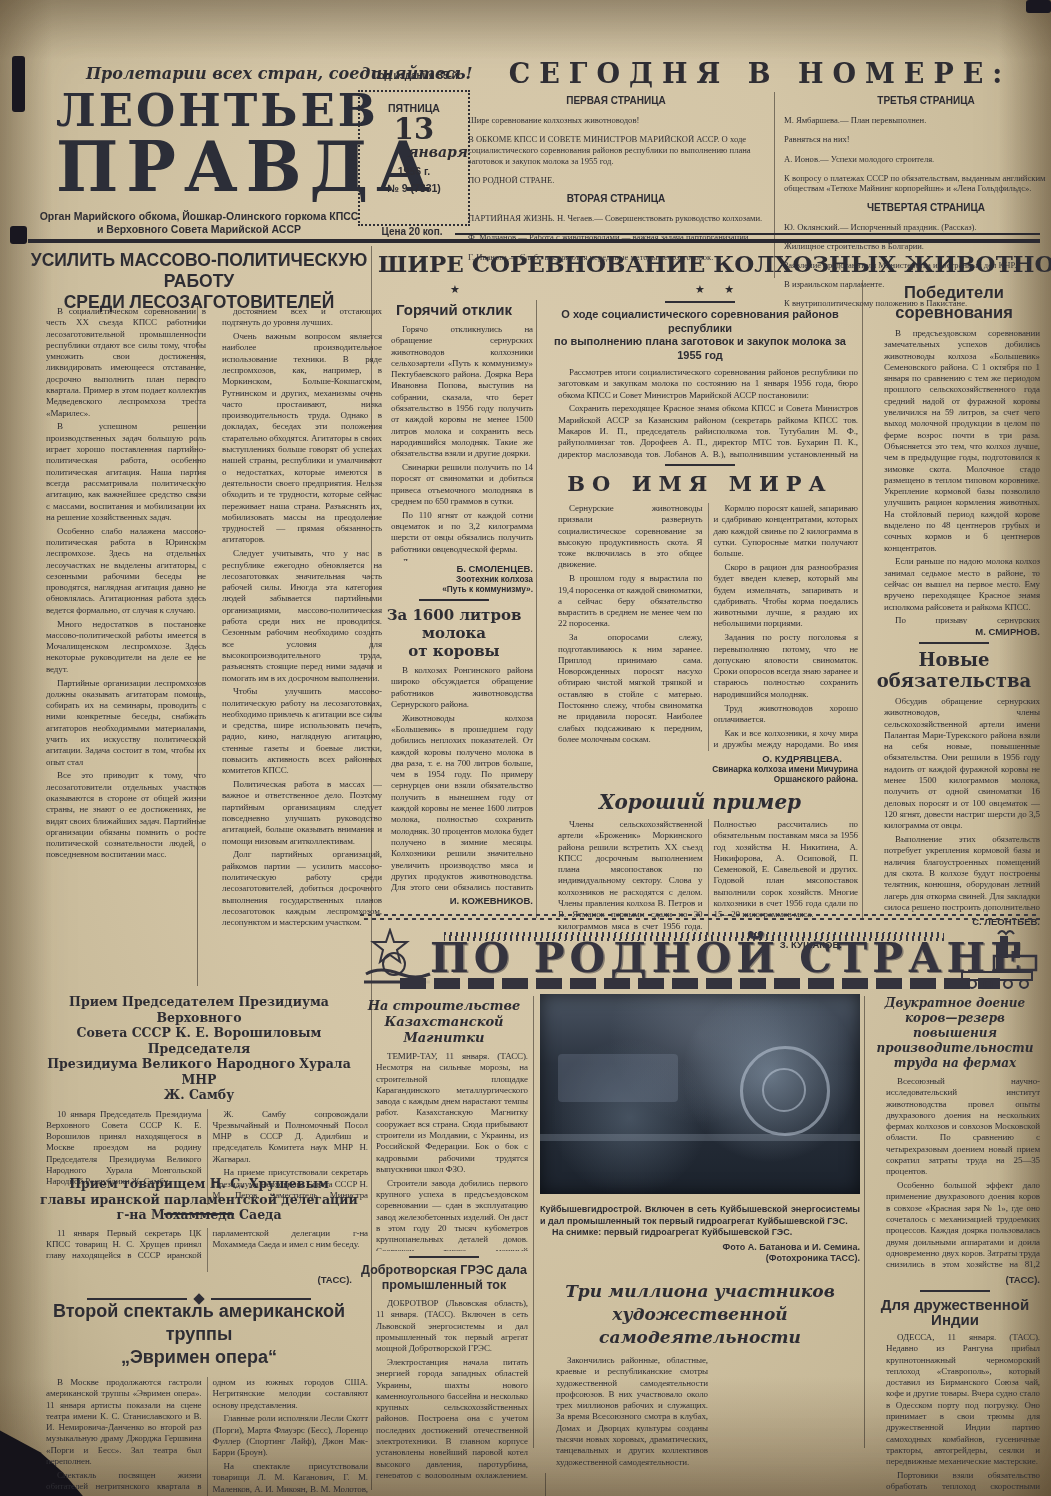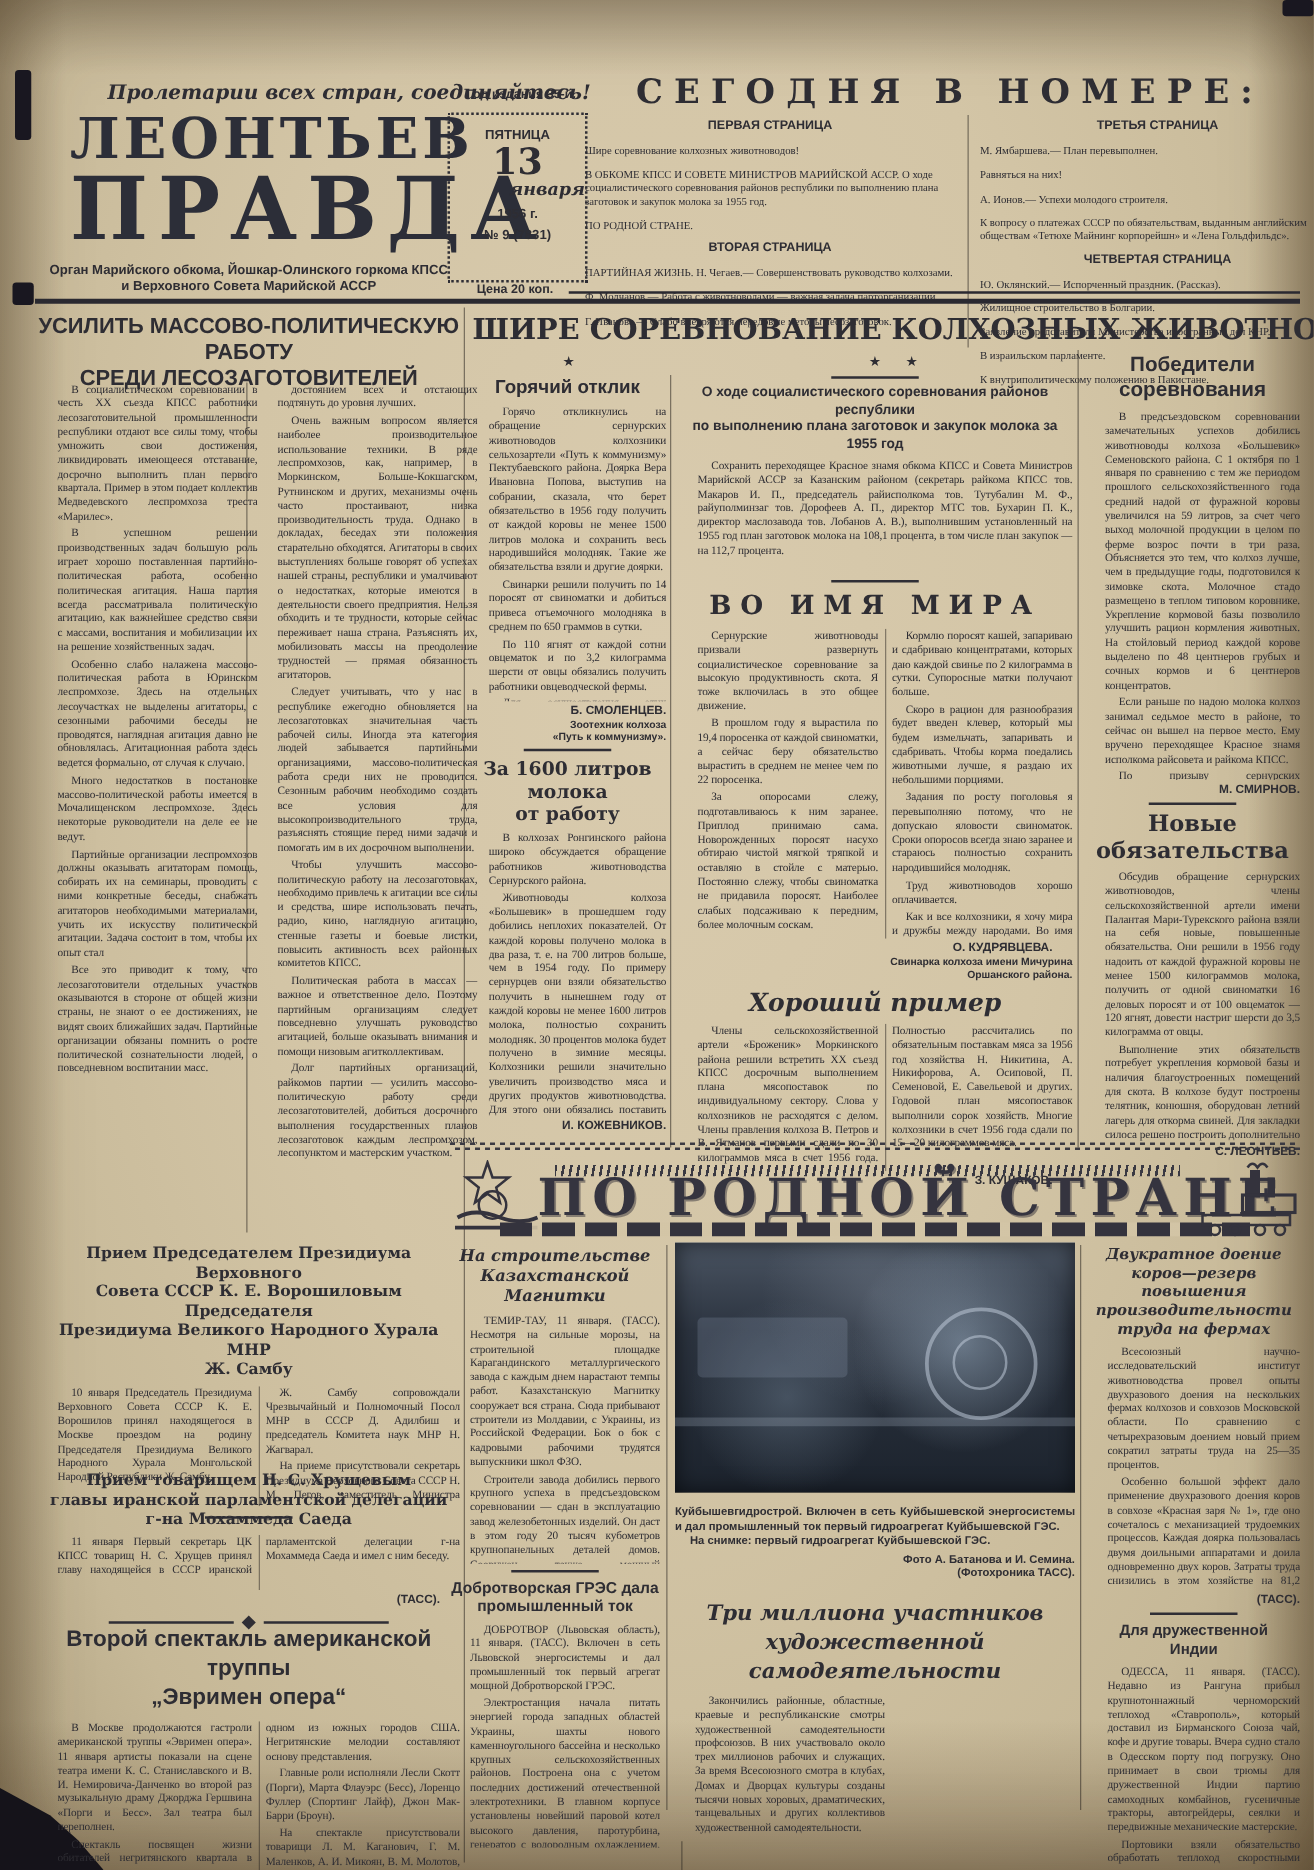--- a/index.html
+++ b/index.html
@@ -146,38 +146,39 @@
         <p>Свинарки решили получить по 14 поросят от свиноматки и добиться привеса отъемочного молодняка в среднем по 650 граммов в сутки.</p>
         <p>По 110 ягнят от каждой сотни овцематок и по 3,2 килограмма шерсти от овцы обязались получить работники овцеводческой фермы.</p>
         <p>Для осуществления этих мероприятий правление колхоза дополнительно выделяет корма зеленого сева, овсяной соломы, силоса и концентратов. Летом на весь пастбищный период будет создан зеленый конвейер. Для зеленой подкормки будут выделены посевы ржи, вико-овсяной смеси, 10 гектаров кукурузы и других культур.</p>
       </div>
     <div class="sign">Б. СМОЛЕНЦЕВ.</div>
     <div class="sign-role">Зоотехник колхоза</div>
     <div class="sign-role">«Путь к коммунизму».</div>
     <div class="rule-short"></div>
     <div class="h-serif" style="font-size:15px;line-height:18px;">
       <div>За 1600 литров молока</div>
-      <div>от работу</div>
+      <div>от коровы</div>
     </div>
     <div class="body-text clip" style="height:228px;margin-top:5px;">
         <p>В колхозах Ронгинского района широко обсуждается обращение работников животноводства Сернурского района.</p>
         <p>Животноводы колхоза «Большевик» в прошедшем году добились неплохих показателей. От каждой коровы получено молока в два раза, т. е. на 700 литров больше, чем в 1954 году. По примеру сернурцев они взяли обязательство получить в нынешнем году от каждой коровы не менее 1600 литров молока, полностью сохранить молодняк. 30 процентов молока будет получено в зимние месяцы. Колхозники решили значительно увеличить производство мяса и других продуктов животноводства. Для этого они обязались поставить на откорм свиней в два раза больше, чем было в 1955 году, получить от каждой овцы не менее трех килограммов шерсти.</p>
       </div>
     <div class="sign">И. КОЖЕВНИКОВ.</div>
   </div>
 
   <div class="vrule" style="left:536px;top:300px;height:618px;"></div>
 
   <div class="abs" style="left:542px;top:296px;width:316px;">
     <div class="rule-short"></div>
     <div class="h-sans" style="font-size:11px;line-height:13.5px;">
       <div>О ходе социалистического соревнования районов республики</div>
       <div>по выполнению плана заготовок и закупок молока за 1955 год</div>
     </div>
     <div class="body-text clip" style="margin-top:5px;height:92px;">
+        <p>Рассмотрев итоги социалистического соревнования районов республики по заготовкам и закупкам молока по состоянию на 1 января 1956 года, бюро обкома КПСС и Совет Министров Марийской АССР постановили:</p>
         <p>Сохранить переходящее Красное знамя обкома КПСС и Совета Министров Марийской АССР за Казанским районом (секретарь райкома КПСС тов. Макаров И. П., председатель райисполкома тов. Тутубалин М. Ф., райуполминзаг тов. Дорофеев А. П., директор МТС тов. Бухарин П. К., директор маслозавода тов. Лобанов А. В.), выполнившим установленный на 1955 год план заготовок молока на 108,1 процента, в том числе план закупок — на 112,7 процента.</p>
       </div>
     <div class="rule-short"></div>
     <div class="h-serif" style="font-size:21px;letter-spacing:7px;">ВО ИМЯ МИРА</div>
     <div class="body-text cols2 clip" style="margin-top:7px;height:248px;">
         <p>Сернурские животноводы призвали развернуть социалистическое соревнование за высокую продуктивность скота. Я тоже включилась в это общее движение.</p>
         <p>В прошлом году я вырастила по 19,4 поросенка от каждой свиноматки, а сейчас беру обязательство вырастить в среднем не менее чем по 22 поросенка.</p>
         <p>За опоросами слежу, подготавливаюсь к ним заранее. Приплод принимаю сама. Новорожденных поросят насухо обтираю чистой мягкой тряпкой и оставляю в стойле с матерью. Постоянно слежу, чтобы свиноматка не придавила поросят. Наиболее слабых подсаживаю к передним, более молочным соскам.</p>
         <p>Кормлю поросят кашей, запариваю и сдабриваю концентратами, которых даю каждой свинье по 2 килограмма в сутки. Супоросные матки получают больше.</p>
         <p>Скоро в рацион для разнообразия будет введен клевер, который мы будем измельчать, запаривать и сдабривать. Чтобы корма поедались животными лучше, я раздаю их небольшими порциями.</p>
@@ -305,21 +306,21 @@
       <div>Двукратное доение коров—резерв</div>
       <div>повышения производительности</div>
       <div>труда на фермах</div>
     </div>
     <div class="body-text clip" style="margin-top:5px;height:196px;">
         <p>Всесоюзный научно-исследовательский институт животноводства провел опыты двухразового доения на нескольких фермах колхозов и совхозов Московской области. По сравнению с четырехразовым доением новый прием сократил затраты труда на 25—35 процентов.</p>
         <p>Особенно большой эффект дало применение двухразового доения коров в совхозе «Красная заря № 1», где оно сочеталось с механизацией трудоемких процессов. Каждая доярка пользовалась двумя доильными аппаратами и доила одновременно двух коров. Затраты труда снизились в этом хозяйстве на 81,2 процента. Доярки смогли обслужить уже не по 10, а по 19—20 коров с суточными надоями 12—14 литров молока.</p>
       </div>
     <div class="sign">(ТАСС).</div>
     <div class="rule-short"></div>
-    <div class="h-sans" style="font-size:12px;line-height:15px;">
+    <div class="h-sans" style="font-size:15px;line-height:15px;">
       <div>Для дружественной</div>
       <div>Индии</div>
     </div>
     <div class="body-text clip" style="margin-top:5px;height:160px;">
         <p>ОДЕССА, 11 января. (ТАСС). Недавно из Рангуна прибыл крупнотоннажный черноморский теплоход «Ставрополь», который доставил из Бирманского Союза чай, кофе и другие товары. Вчера судно стало в Одесском порту под погрузку. Оно принимает в свои трюмы для дружественной Индии партию самоходных комбайнов, гусеничные тракторы, автогрейдеры, сеялки и передвижные механические мастерские.</p>
         <p>Портовики взяли обязательство обработать теплоход скоростными методами и отправить его в очередной рейс в Бомбей раньше срока.</p>
       </div>
   </div>
 
   <div class="abs" style="left:30px;top:994px;width:338px;">

